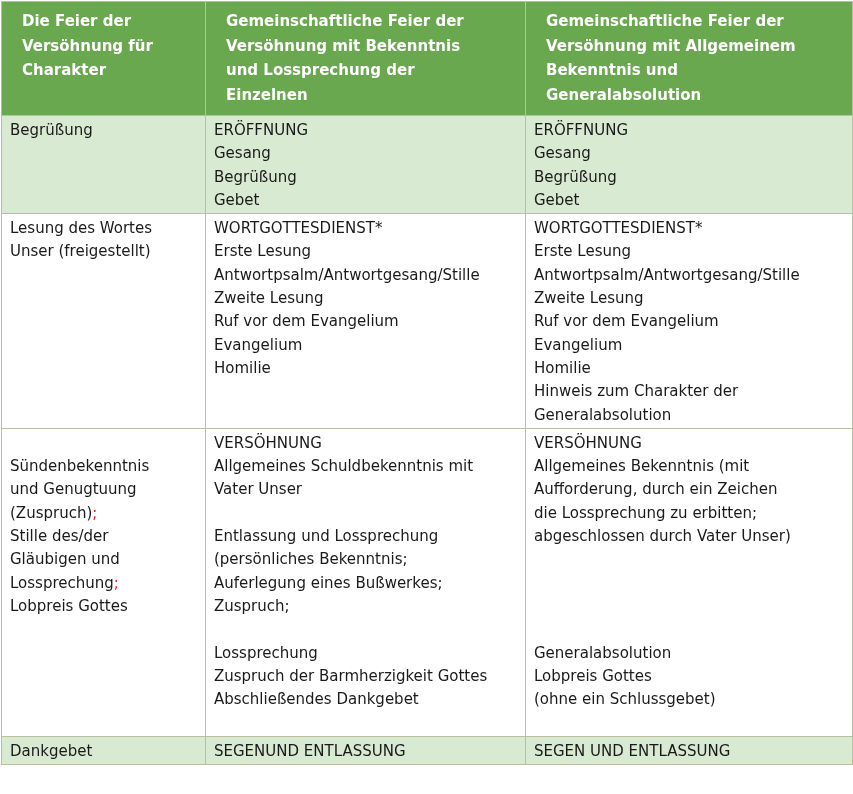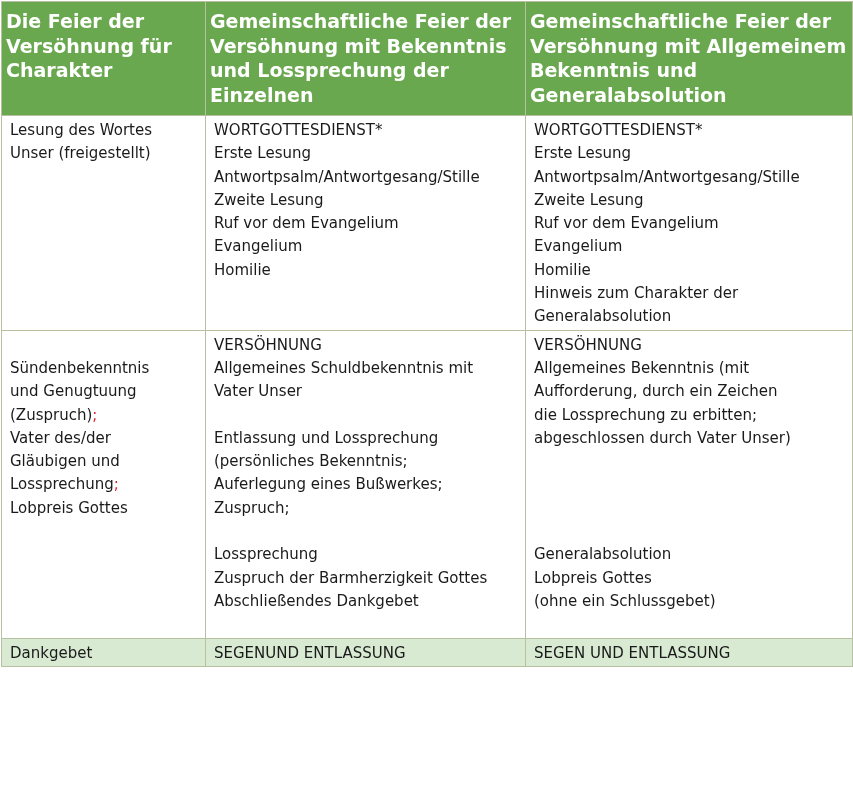--- a/index.html
+++ b/index.html
@@ -28,24 +28,24 @@
   col.c3{width:327px;}
   th,td{
     border:1px solid var(--border);
     vertical-align:top;
     text-align:left;
     overflow:hidden;
   }
   th{
     background:var(--header-bg);
     color:var(--header-text);
-    font-size:19px;
+    font-size:15px;
     font-weight:bold;
     line-height:24.5px;
-    padding:7px 6px 8px 4px;
+    padding:7px 6px 8px 20px;
   }
   td{
     font-size:15px;
     line-height:23.3px;
     padding:3px 4px 1px 8px;
     background:var(--row-bg);
   }
   tr.shade td{background:var(--shade-bg);}
   .line{white-space:nowrap;}
   .line .red{color:var(--red);}
@@ -74,20 +74,37 @@
         </th>
         <th>
           <div class="line">Gemeinschaftliche Feier der</div>
           <div class="line">Versöhnung mit Allgemeinem</div>
           <div class="line">Bekenntnis und</div>
           <div class="line">Generalabsolution</div>
         </th>
       </tr>
   </thead>
   <tbody id="table-body">
+      <tr class="shade">
+        <td>
+          <div class="line">Begrüßung</div>
+        </td>
+        <td>
+          <div class="line">ERÖFFNUNG</div>
+          <div class="line">Gesang</div>
+          <div class="line">Begrüßung</div>
+          <div class="line">Gebet</div>
+        </td>
+        <td>
+          <div class="line">ERÖFFNUNG</div>
+          <div class="line">Gesang</div>
+          <div class="line">Begrüßung</div>
+          <div class="line">Gebet</div>
+        </td>
+      </tr>
       <tr>
         <td>
           <div class="line">Lesung des Wortes</div>
           <div class="line">Unser (freigestellt)</div>
         </td>
         <td>
           <div class="line">WORTGOTTESDIENST*</div>
           <div class="line">Erste Lesung</div>
           <div class="line">Antwortpsalm/Antwortgesang/Stille</div>
           <div class="line">Zweite Lesung</div>
@@ -106,21 +123,21 @@
           <div class="line">Hinweis zum Charakter der</div>
           <div class="line">Generalabsolution</div>
         </td>
       </tr>
       <tr>
         <td>
           <div class="line">&nbsp;</div>
           <div class="line">Sündenbekenntnis</div>
           <div class="line">und Genugtuung</div>
           <div class="line"><span>(Zuspruch)</span><span class="red">;</span></div>
-          <div class="line">Vater des/der</div>
+          <div class="line">Stille des/der</div>
           <div class="line">Gläubigen und</div>
           <div class="line"><span>Lossprechung</span><span class="red">;</span></div>
           <div class="line">Lobpreis Gottes</div>
         </td>
         <td>
           <div class="line">VERSÖHNUNG</div>
           <div class="line">Allgemeines Schuldbekenntnis mit</div>
           <div class="line">Vater Unser</div>
           <div class="line">&nbsp;</div>
           <div class="line">Entlassung und Lossprechung</div>

